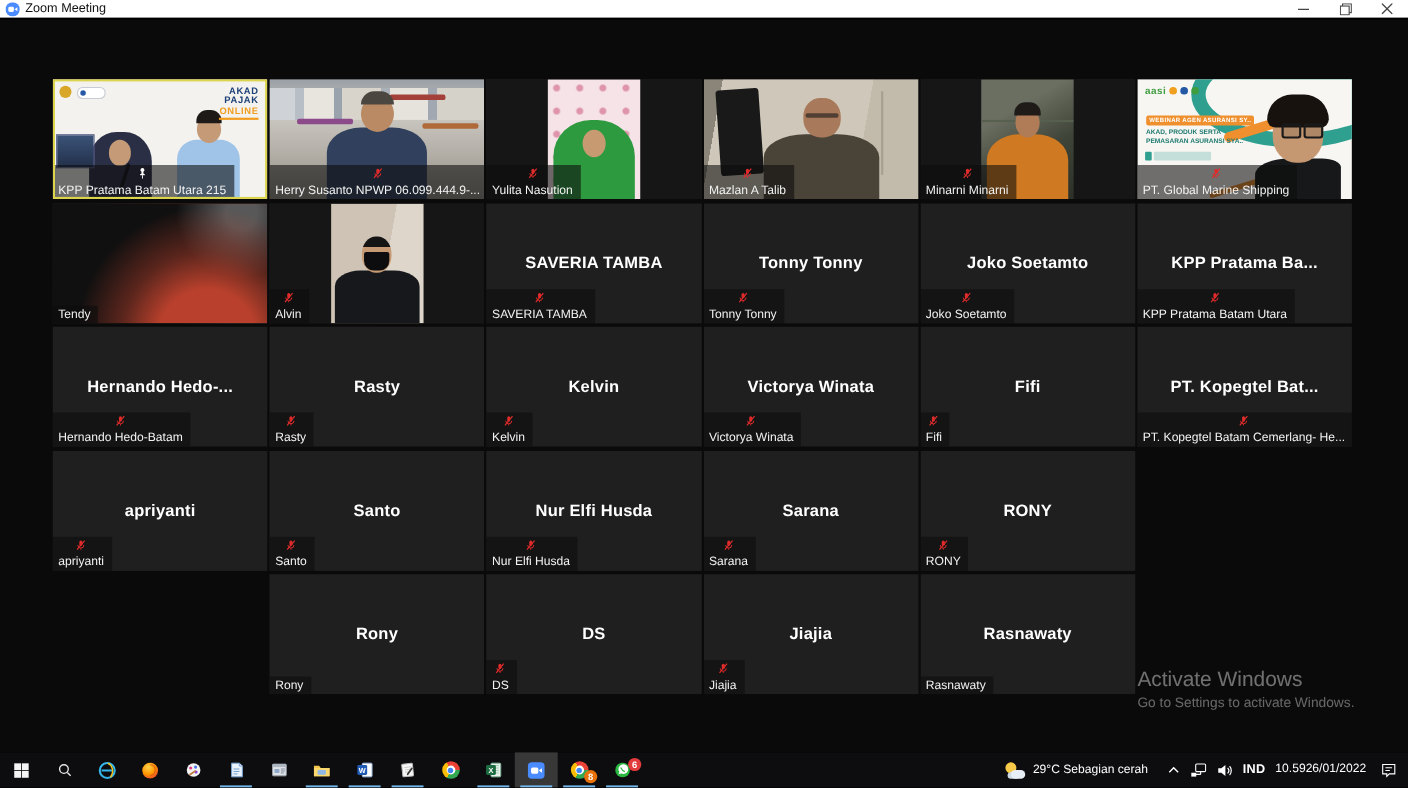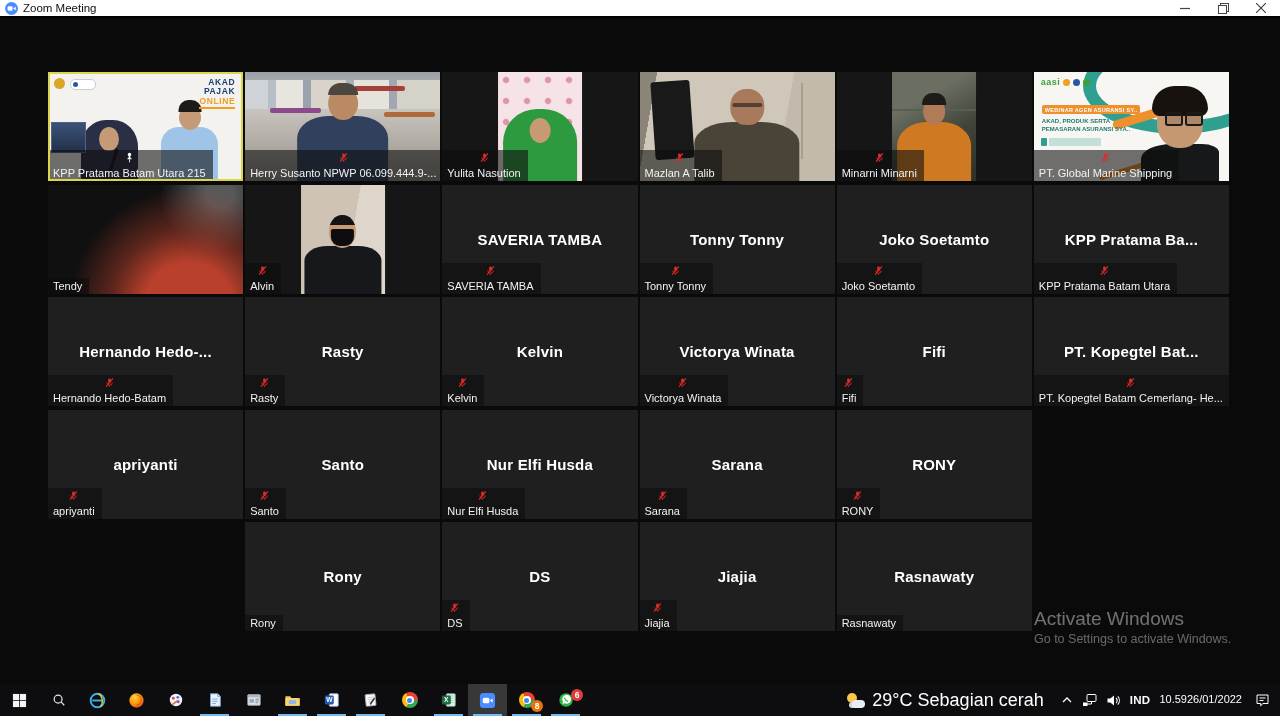--- a/index.html
+++ b/index.html
@@ -109,21 +109,21 @@
   .chrome-ic::before{content:"";position:absolute;inset:4px;background:#fff;border-radius:50%;}
   .chrome-ic::after{content:"";position:absolute;inset:5.5px;background:#4285f4;border-radius:50%;}
   .badge{position:absolute;min-width:12px;height:12px;border-radius:7px;font-size:8.5px;font-weight:bold;color:#fff;display:flex;align-items:center;justify-content:center;padding:0 2px;box-sizing:border-box;z-index:2;}
   .badge.orange{background:#e8710a;right:3px;bottom:4px;}
   .badge.red{background:#e23b3b;right:2px;top:5px;}
   .tray{margin-left:auto;display:flex;align-items:center;gap:9px;padding-right:10px;color:#fff;}
   .weather{display:flex;align-items:center;gap:7px;margin-right:8px;}
   .wicon{position:relative;width:18px;height:15px;display:inline-block;}
   .wicon::before{content:"";position:absolute;left:0;top:0;width:10px;height:10px;border-radius:50%;background:#f7c948;}
   .wicon::after{content:"";position:absolute;right:0;bottom:0;width:13px;height:8px;border-radius:8px;background:#e8eef5;box-shadow:-4px 1px 0 -1px #cfd9e4;}
-  .wtext{font-size:18px;white-space:nowrap;}
+  .wtext{font-size:11px;white-space:nowrap;}
   .tico{display:flex;align-items:center;}
   .lang{font-size:11.5px;font-weight:bold;letter-spacing:.3px;}
   .clock{display:flex;flex-direction:row;align-items:center;font-size:11px;line-height:1.25;}
   
   [data-interactable="true"]{cursor:default;}
 </style>
 </head>
 <body>
 
 <div class="titlebar" data-interactable="false">

